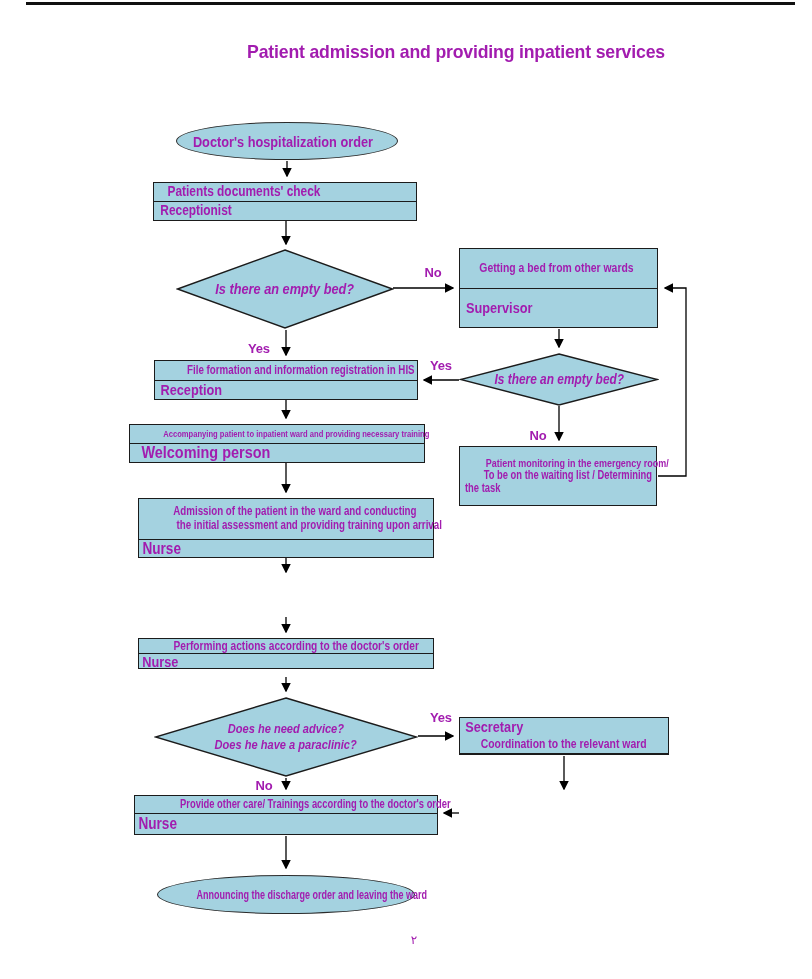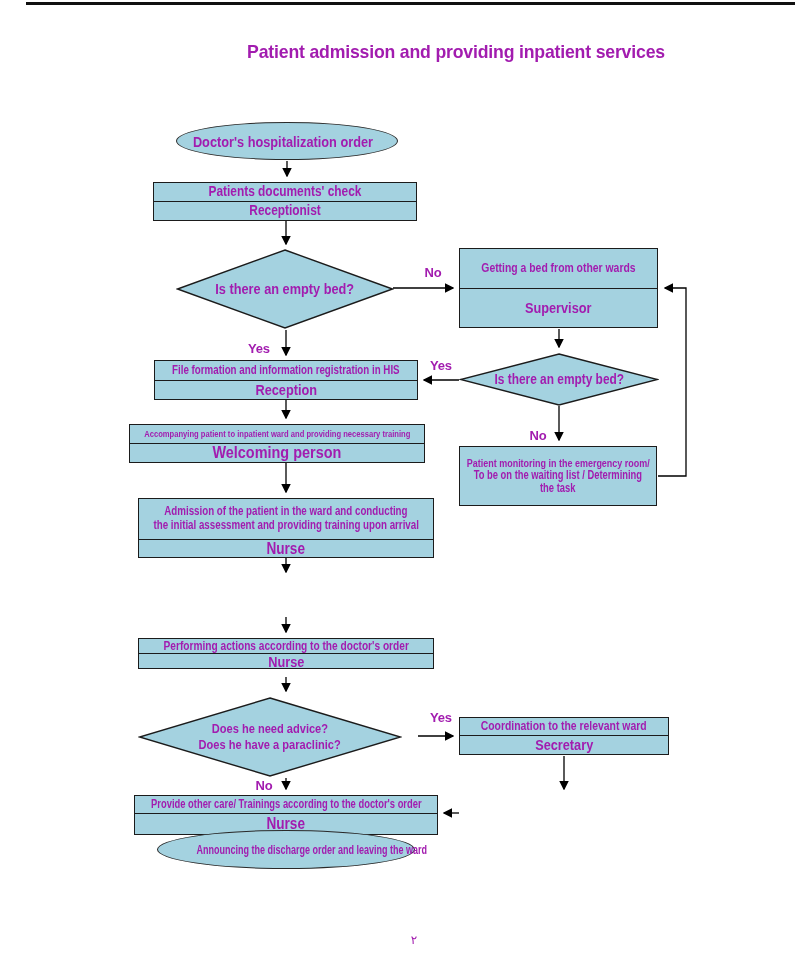--- a/index.html
+++ b/index.html
@@ -13,30 +13,30 @@
     font-family:"Liberation Sans",sans-serif;font-weight:bold;color:#a21caf;margin-left:16px;
   }
   .top-rule{position:absolute;left:10px;top:2px;width:769px;height:3px;background:#101010;}
   .title{position:absolute;left:140px;top:41px;width:600px;text-align:center;
          font-size:19px;letter-spacing:-0.2px;transform:scaleX(.93);transform-origin:center;}
   .connectors{position:absolute;left:0;top:0;pointer-events:none;}
   .conn{stroke:var(--line-color);stroke-width:1.3;fill:none;}
   .node{position:absolute;box-sizing:border-box;}
   .rect{background:var(--shape-fill);border:1.4px solid var(--shape-stroke);
         display:flex;flex-direction:column;}
-  .row{display:flex;flex-direction:column;align-items:center;justify-content:center;
+  .row{display:flex;flex-direction:column;align-items:flex-start;justify-content:center;
        text-align:center;line-height:1.08;}
   .row.divided{border-bottom:1.2px solid var(--shape-stroke);}
   .ellipse{background:var(--shape-fill);border:1.5px solid #2a2a2a;border-radius:50%;
            display:flex;align-items:center;justify-content:flex-start;text-align:center;}
   .diamond{display:block;}
   .diamond svg{position:absolute;left:0;top:0;width:100%;height:100%;}
   .diamond polygon{fill:var(--shape-fill);stroke:var(--shape-stroke);stroke-width:1.4;}
   .dtext{position:absolute;left:0;top:0;right:0;bottom:0;display:flex;flex-direction:column;
-         align-items:center;justify-content:center;text-align:center;line-height:1.2;}
+         align-items:center;justify-content:center;text-align:center;line-height:1.2;font-style:italic;}
   .t{white-space:nowrap;display:block;transform-origin:center;}
   .fs9{font-size:9.5px;} .fs11{font-size:11.5px;} .fs12{font-size:12px;}
   .fs12h{font-size:12.5px;} .fs13{font-size:13px;} .fs13h{font-size:13.5px;}
   .fs14{font-size:14px;} .fs15{font-size:15px;} .fs16{font-size:16px;} .fs17{font-size:17px;} .sx75{transform:scaleX(.75);} .sx78{transform:scaleX(.78);}
   .sx80{transform:scaleX(.80);} .sx82{transform:scaleX(.82);} .sx85{transform:scaleX(.85);}
   .edge-label{position:absolute;font-size:13px;text-align:center;letter-spacing:-0.2px;}
   .pagenum{position:absolute;left:386px;top:933px;width:24px;text-align:center;font-size:12px;font-weight:normal;}
 </style>
 </head>
 <body>
@@ -155,50 +155,50 @@
 
   <div class="node rect" style="left:122px;top:638px;width:296px;height:31px">
     <div class="row divided" style="height:15px">
       <span class="t fs13 sx78">Performing actions according to the doctor's order</span>
     </div>
     <div class="row" style="flex:1">
       <span class="t fs15 sx85">Nurse</span>
     </div>
   </div>
 
-  <div class="node diamond" style="left:122px;top:697px;width:264px;height:80px">
+  <div class="node diamond" style="left:138px;top:697px;width:264px;height:80px">
     <svg viewBox="0 0 264 80">
         <polygon points="132,1 262.5,40 132,79 1.5,40"></polygon>
       </svg>
     <div class="dtext">
       <span class="t fs13h sx82">Does he need advice?</span>
       <span class="t fs13h sx82">Does he have a paraclinic?</span>
     </div>
   </div>
   <div class="edge-label" style="left:409px;top:710px;width:32px">Yes</div>
   <div class="edge-label" style="left:234px;top:778px;width:28px">No</div>
 
   <div class="node rect" style="left:443px;top:717px;width:210px;height:38px">
+    <div class="row" style="flex:1">
+      <span class="t fs15 sx85">Secretary</span>
+    </div>
     <div class="row divided" style="height:17px">
       <span class="t fs13 sx80">Coordination to the relevant ward</span>
-    </div>
-    <div class="row" style="flex:1">
-      <span class="t fs15 sx85">Secretary</span>
     </div>
   </div>
 
 
   <div class="node rect" style="left:118px;top:795px;width:304px;height:40px">
     <div class="row divided" style="height:17px">
       <span class="t fs12h sx75">Provide other care/ Trainings according to the doctor's order</span>
     </div>
     <div class="row" style="flex:1">
       <span class="t fs16 sx85">Nurse</span>
     </div>
   </div>
 
-  <div class="node ellipse" style="left:141px;top:830px;width:258px;height:39px">
+  <div class="node ellipse" style="left:141px;top:875px;width:258px;height:39px">
     <span class="t fs12 sx75">Announcing the discharge order and leaving the ward</span>
   </div>
 
   <div class="pagenum">۲</div>
 
 </div>
 
 </body></html>

